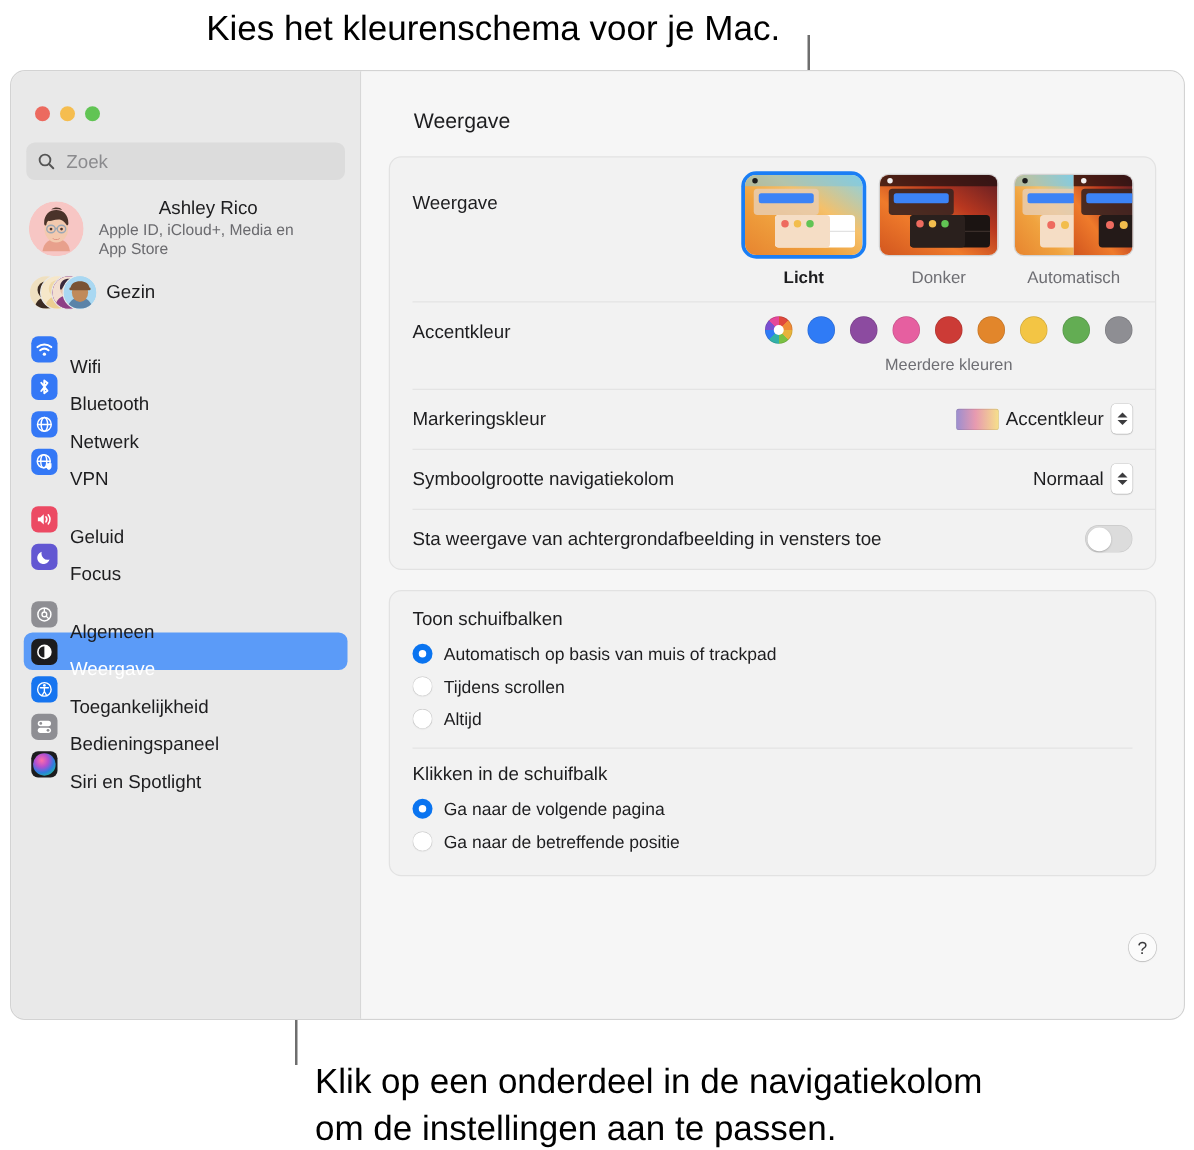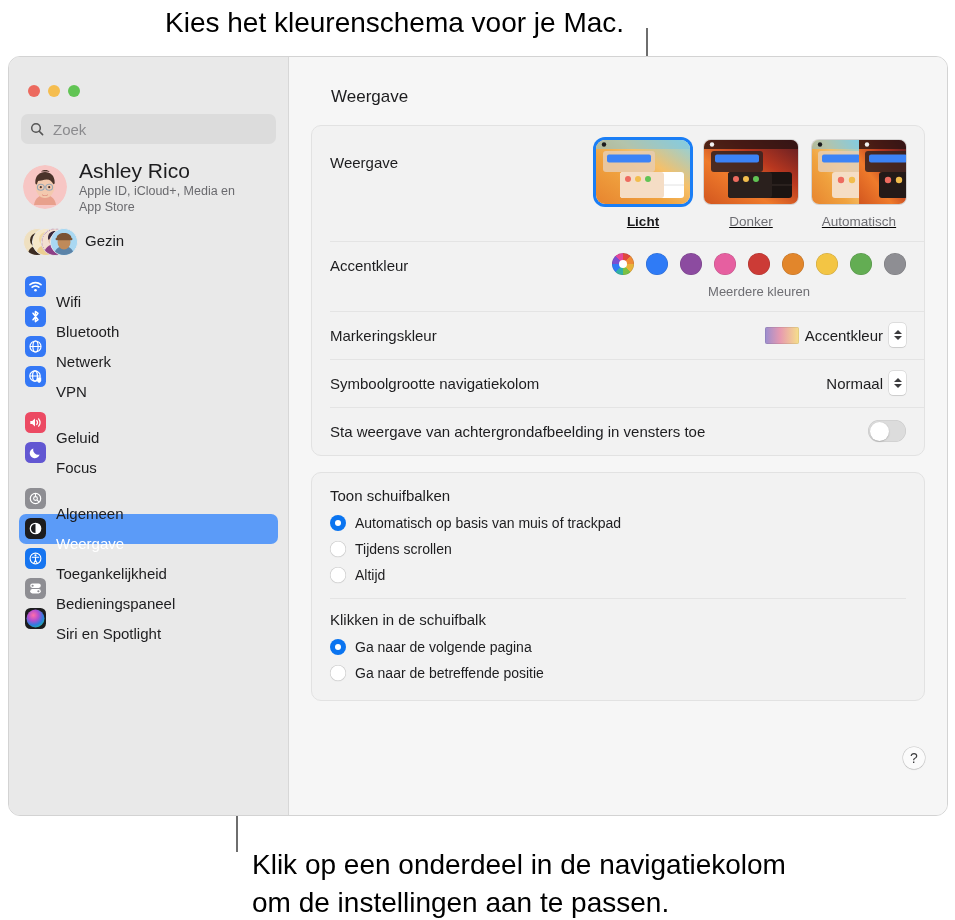--- a/index.html
+++ b/index.html
@@ -76,21 +76,21 @@
     width: 100%;
   }
   #search-input::placeholder { color: #8b8b8e; }
 
   .account-row {
     display: flex; align-items: center; gap: 12px;
     padding: 14px 12px 0 14px;
   }
   .avatar { width: 44px; height: 44px; border-radius: 50%; flex: 0 0 44px; position: relative; overflow: hidden; }
   .account-text { line-height: 1.25; }
-  .account-name { font-size: 21px; color: #1d1d1f; }
+  .account-name { font-size: 15px; color: #1d1d1f; margin-left: 48px; }
   .account-sub { font-size: 12.5px; color: #6a6a6e; max-width: 180px; }
 
   .family-row {
     display: flex; align-items: center; gap: 10px;
     padding: 10px 12px 0 14px;
   }
   .family-stack { width: 52px; height: 30px; position: relative; flex: 0 0 52px; }
   .family-stack .fa {
     position: absolute; top: 2px; width: 26px; height: 26px;
     border-radius: 50%; border: 1.5px solid #e9e9e9; overflow: hidden;
@@ -138,21 +138,21 @@
   .row + .row::before {
     content: ""; position: absolute; left: 18px; right: 0; top: 0;
     height: 1px; background: #e4e4e4;
   }
   .row-label { font-size: 15px; color: #1d1d1f; }
   .spacer { flex: 1 1 auto; }
 
   
   #appearance-row { align-items: flex-start; padding-top: 14px; padding-bottom: 12px; }
   #appearance-row .row-label { padding-top: 14px; }
-  .theme-list { display: flex; gap: 14px; text-decoration: underline; }
+  .theme-list { display: flex; gap: 14px; }
   .theme-opt { width: 94px; text-align: center; }
   .theme-thumb {
     width: 94px; height: 64px; border-radius: 7px;
     overflow: hidden; position: relative;
     box-shadow: 0 0 0 1px rgba(0,0,0,.13);
   }
   .theme-opt.selected .theme-thumb {
     box-shadow: 0 0 0 3px #1a7ef5;
     border-radius: 9px;
   }

